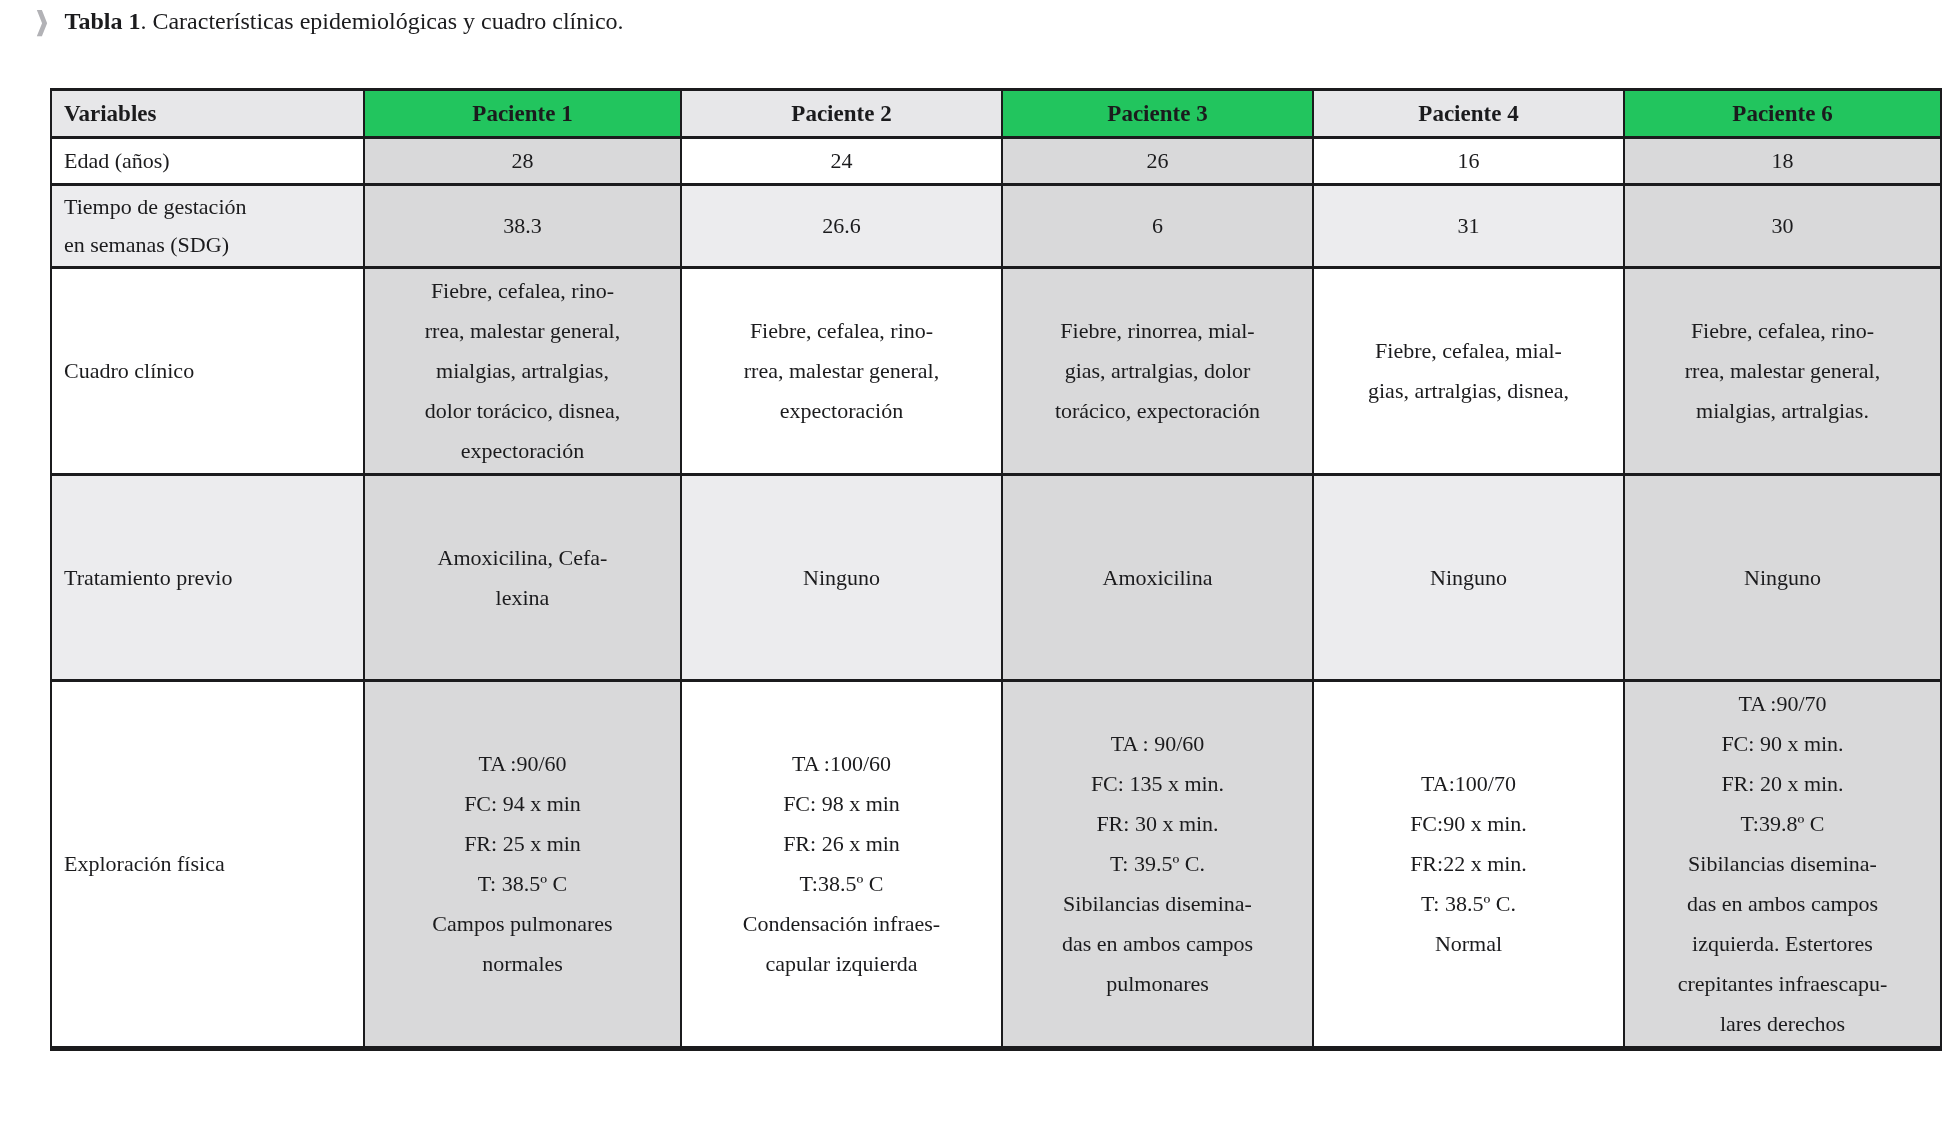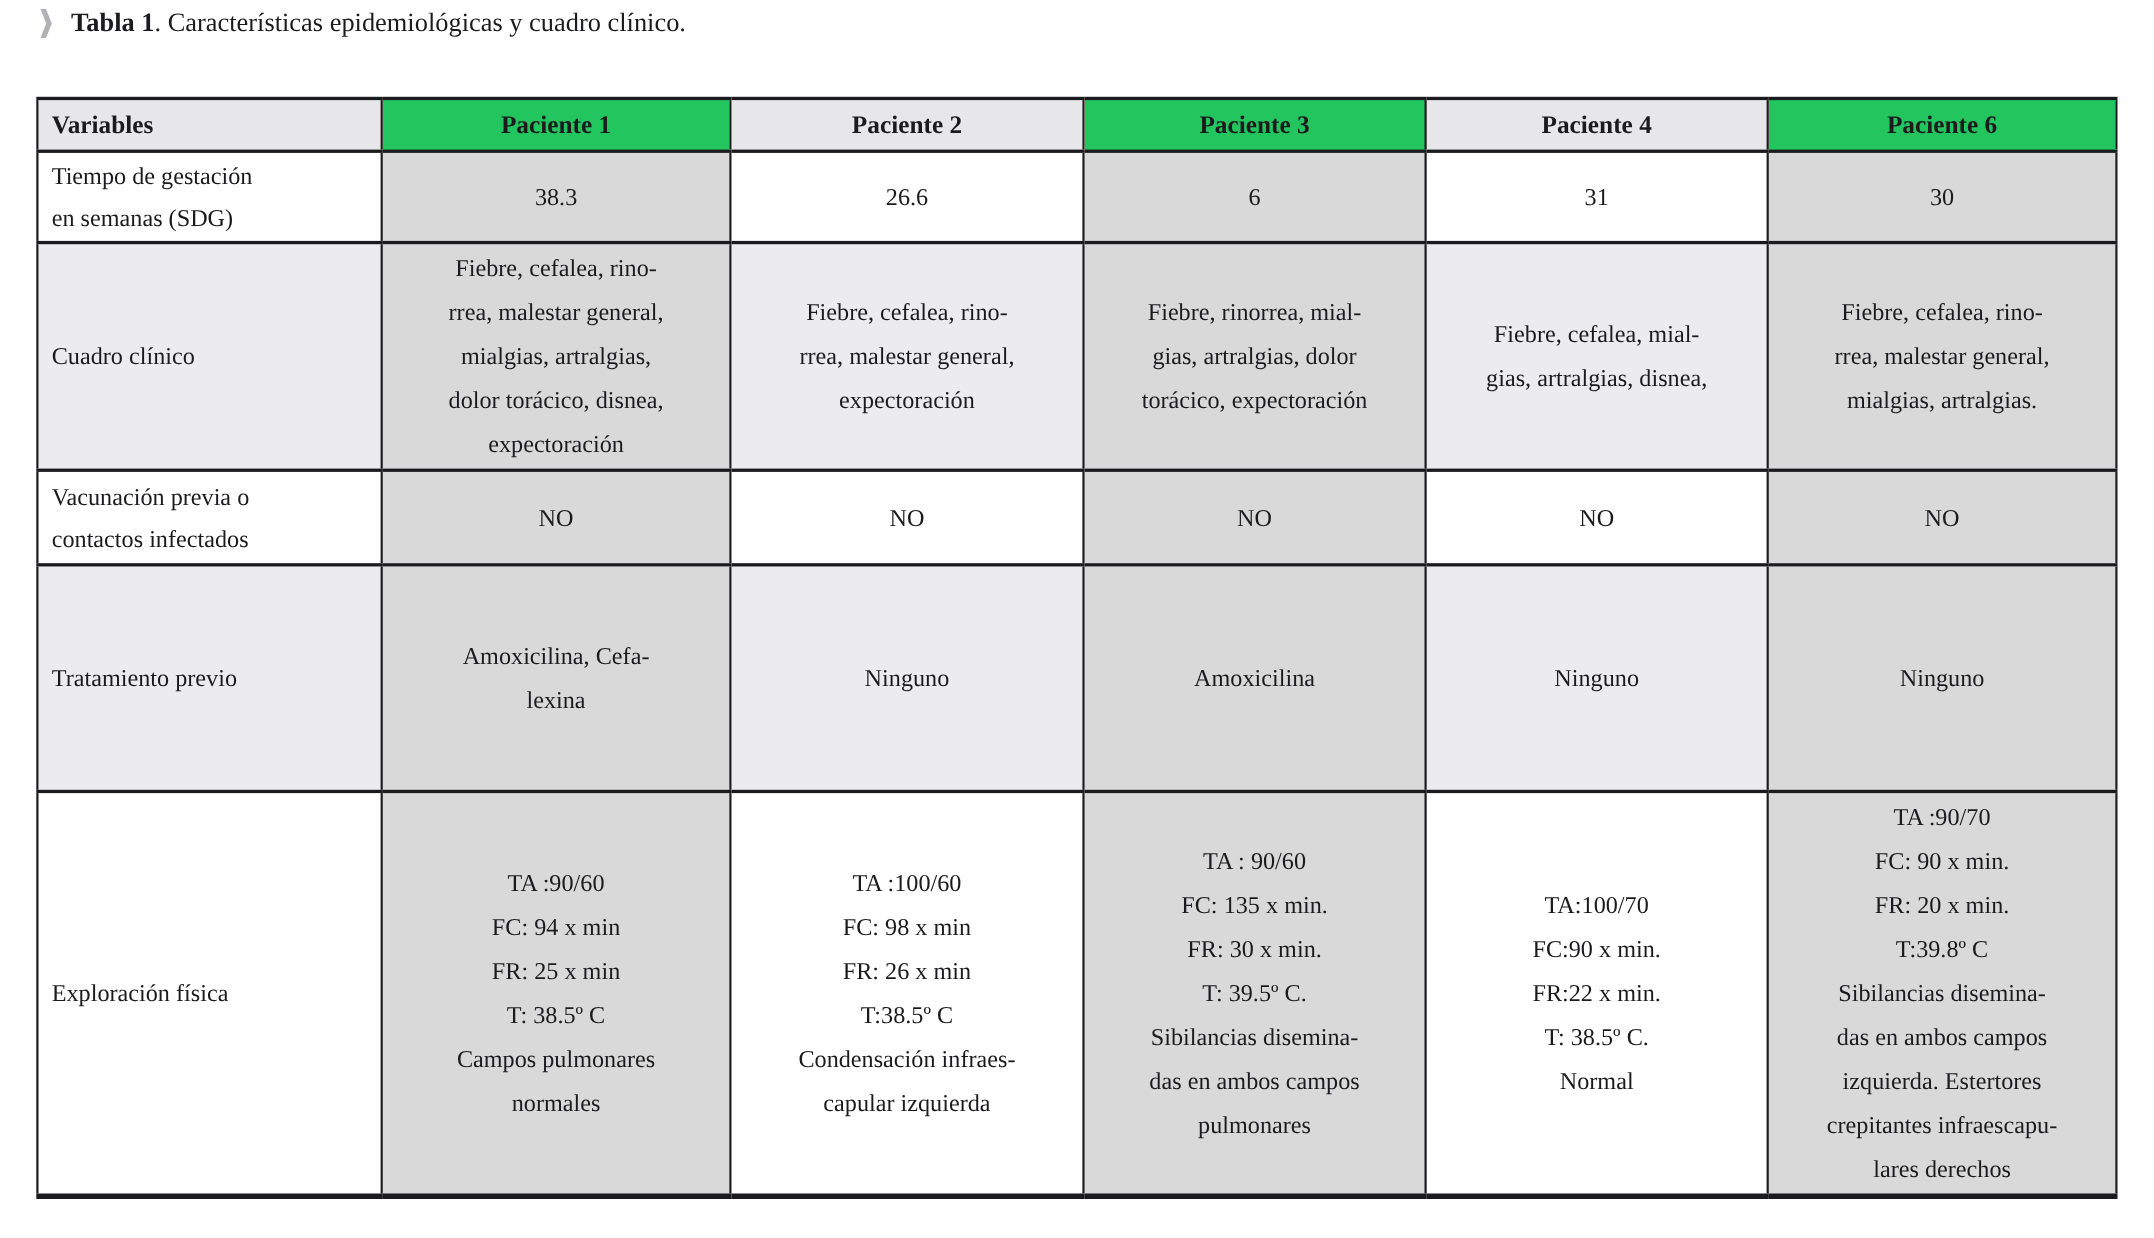--- a/index.html
+++ b/index.html
@@ -20,21 +20,21 @@
   }
   .caption .bullet {
     color:#b2b2b6; font-size:21px;
     transform:scaleY(1.25);
     position:relative; top:-1px;
   }
   .caption b { font-weight:bold; }
 
   
   table.main {
-    position:absolute; left:33px; top:88px;
+    position:absolute; left:50px; top:88px;
     width:1890px;
     border-collapse:collapse;
     table-layout:fixed;
     border-top:3px solid #1b1b1d;
     border-bottom:5px solid #c4b5fd;
   }
   th, td {
     border-left:2px solid #1b1b1d;
     border-right:2px solid #1b1b1d;
     border-top:3px solid #1b1b1d;
@@ -96,20 +96,40 @@
         <th class="col-odd">Paciente 1</th>
         <th>Paciente 2</th>
         <th class="col-odd">Paciente 3</th>
         <th>Paciente 4</th>
         <th class="col-odd">Paciente 6</th>
       </tr>
   </thead>
   <tbody>
       <tr>
         <td class="label">
+          <span class="ln">Edad (años)</span>
+        </td>
+        <td class="col-odd">
+          <span class="ln">28</span>
+        </td>
+        <td>
+          <span class="ln">24</span>
+        </td>
+        <td class="col-odd">
+          <span class="ln">26</span>
+        </td>
+        <td>
+          <span class="ln">16</span>
+        </td>
+        <td class="col-odd">
+          <span class="ln">18</span>
+        </td>
+      </tr>
+      <tr>
+        <td class="label">
           <span class="ln">Tiempo de gestación</span>
           <span class="ln">en semanas (SDG)</span>
         </td>
         <td class="col-odd">
           <span class="ln">38.3</span>
         </td>
         <td>
           <span class="ln">26.6</span>
         </td>
         <td class="col-odd">
@@ -144,41 +164,20 @@
           <span class="ln">torácico, expectoración</span>
         </td>
         <td>
           <span class="ln">Fiebre, cefalea, mial-</span>
           <span class="ln">gias, artralgias, disnea,</span>
         </td>
         <td class="col-odd">
           <span class="ln">Fiebre, cefalea, rino-</span>
           <span class="ln">rrea, malestar general,</span>
           <span class="ln">mialgias, artralgias.</span>
-        </td>
-      </tr>
-      <tr>
-        <td class="label">
-          <span class="ln">Vacunación previa o</span>
-          <span class="ln">contactos infectados</span>
-        </td>
-        <td class="col-odd">
-          <span class="ln">NO</span>
-        </td>
-        <td>
-          <span class="ln">NO</span>
-        </td>
-        <td class="col-odd">
-          <span class="ln">NO</span>
-        </td>
-        <td>
-          <span class="ln">NO</span>
-        </td>
-        <td class="col-odd">
-          <span class="ln">NO</span>
         </td>
       </tr>
       <tr>
         <td class="label">
           <span class="ln">Tratamiento previo</span>
         </td>
         <td class="col-odd">
           <span class="ln">Amoxicilina, Cefa-</span>
           <span class="ln">lexina</span>
         </td>

